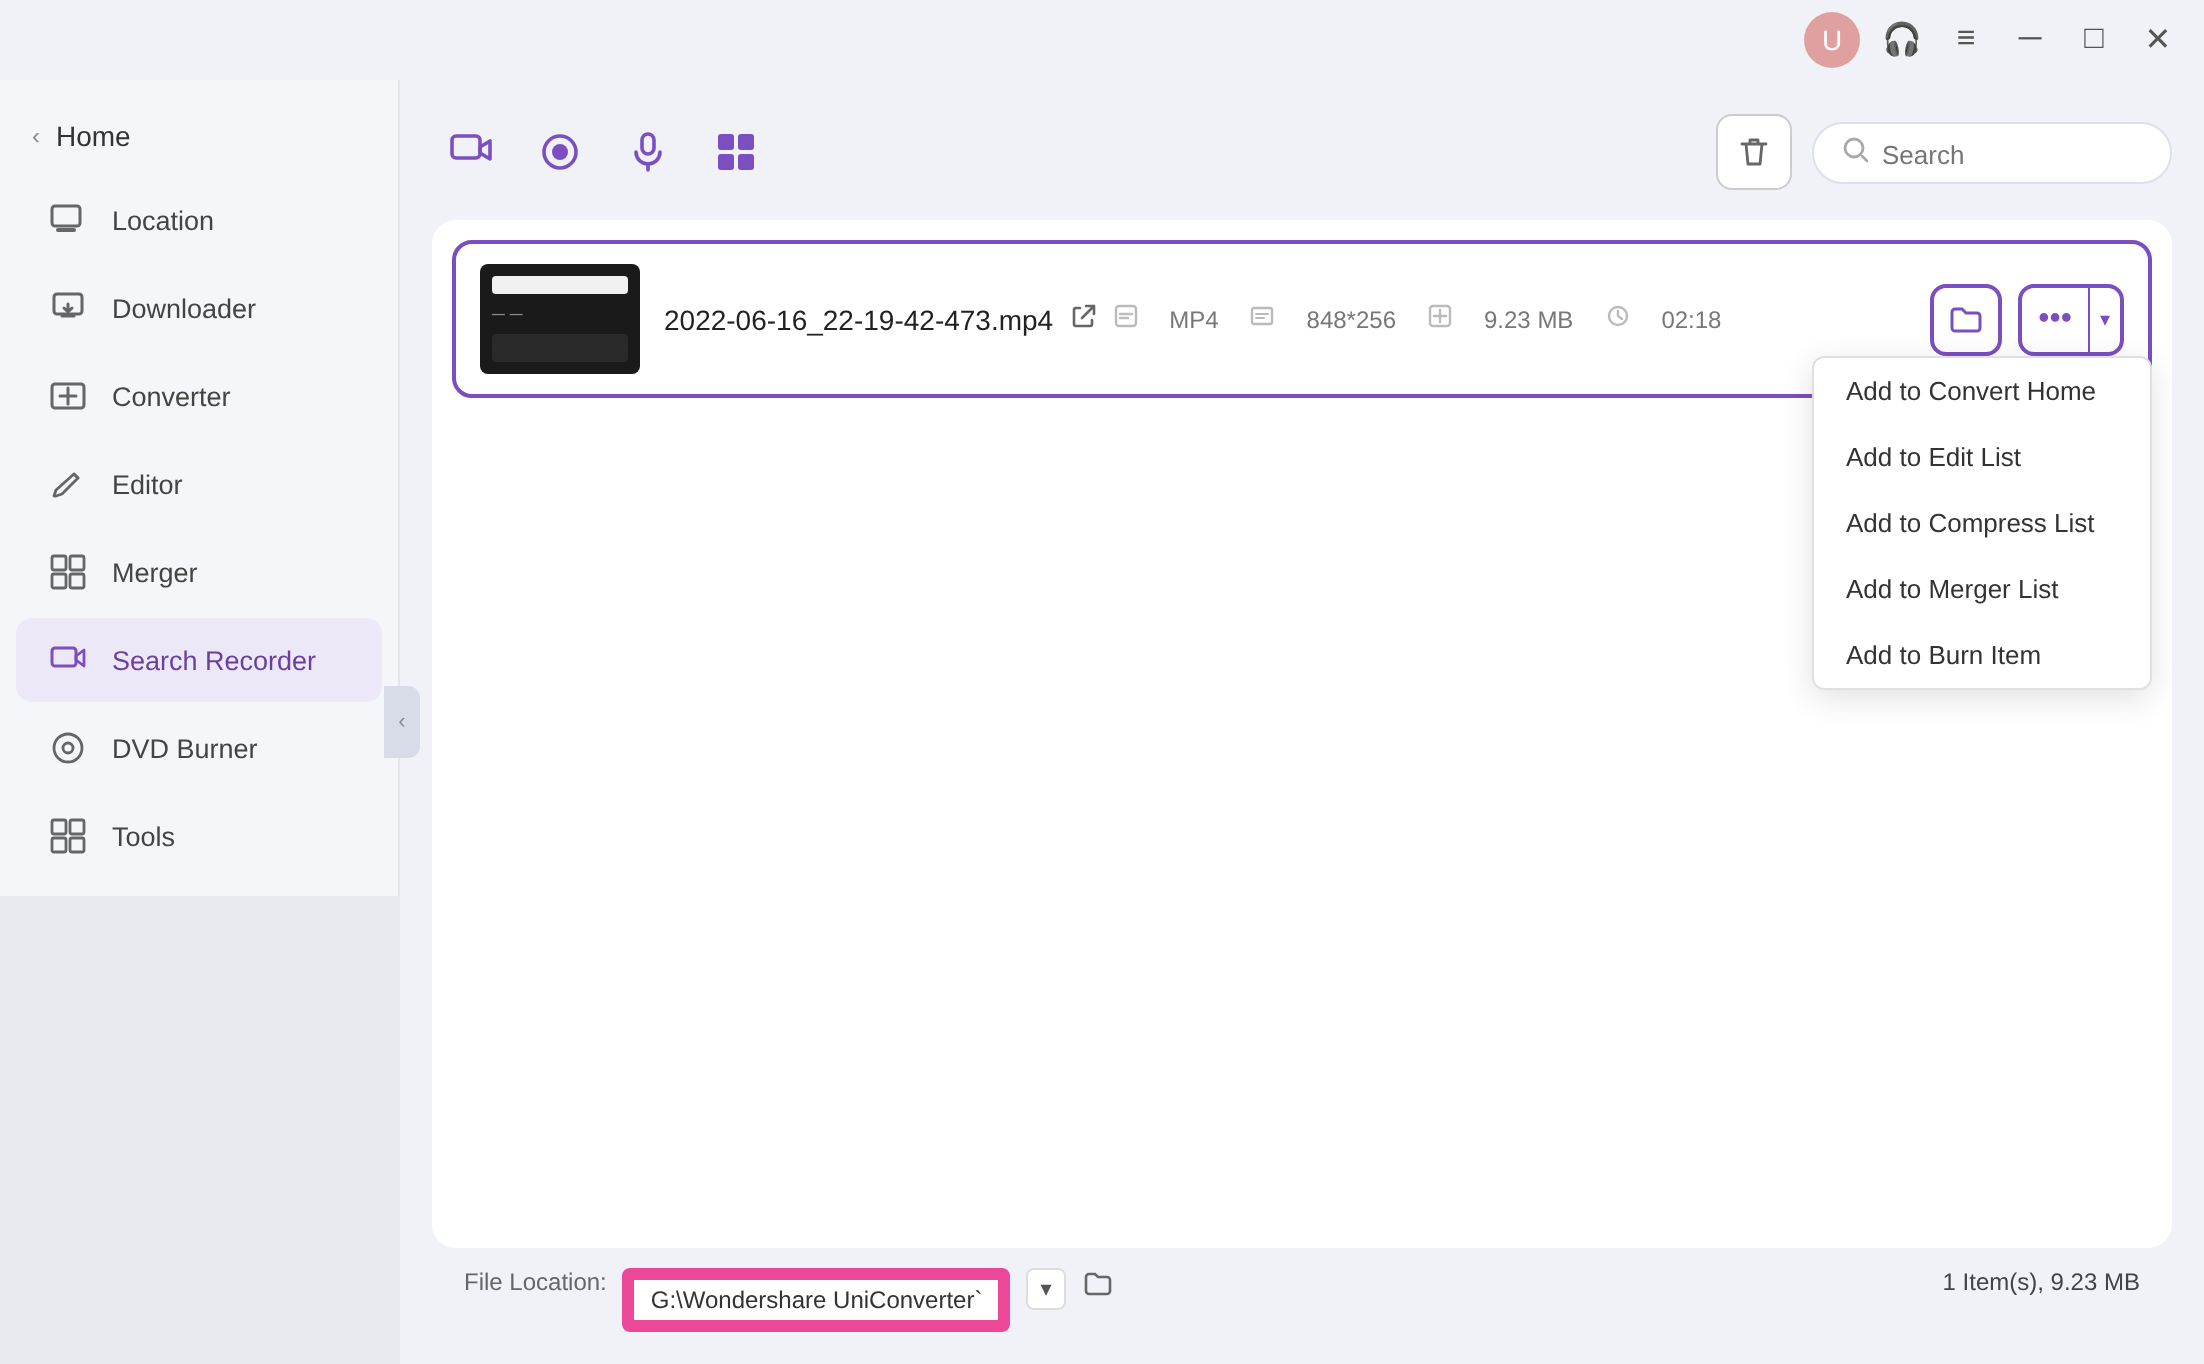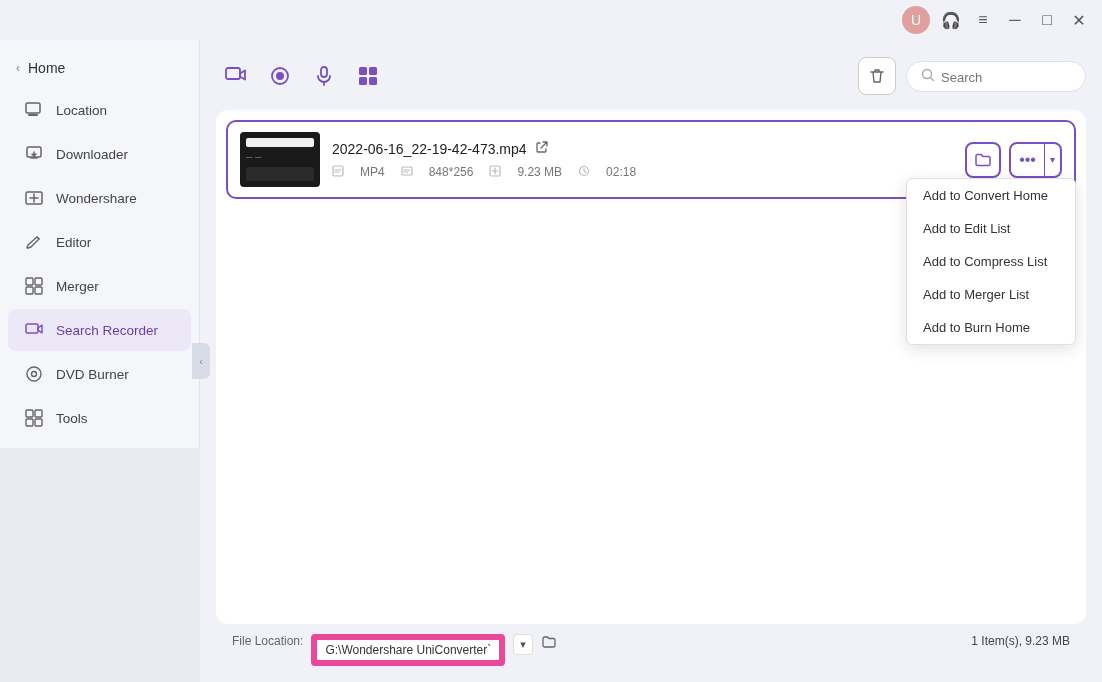--- a/index.html
+++ b/index.html
@@ -197,21 +197,21 @@
     .thumb-bar {
       height: 10px;
       border-radius: 2px;
     }
     .thumb-bar-white { background: #f0f0f0; width: 100%; }
     .thumb-bar-dark { background: #2a2a2a; width: 100%; height: 16px; }
 
     .file-info {
       flex: 1;
       display: flex;
-      flex-direction: column;
+      flex-direction: row;
       gap: 8px;
     }
     .file-name-row {
       display: flex;
       align-items: center;
       gap: 8px;
     }
     .file-name {
       font-size: 14px;
       font-weight: 500;
@@ -377,21 +377,21 @@
         <span>Downloader</span>
       </div>
 
       <div class="sidebar-item">
         <span class="sidebar-icon">
           <svg width="18" height="18" viewBox="0 0 18 18" fill="none">
             <rect x="1" y="3" width="16" height="12" rx="1.5" stroke="#666" stroke-width="1.5" fill="none"></rect>
             <path d="M5 9h8M9 5v8" stroke="#666" stroke-width="1.5" stroke-linecap="round"></path>
           </svg>
         </span>
-        <span>Wondershare</span>
+        <span>Converter</span>
       </div>
 
       <div class="sidebar-item">
         <span class="sidebar-icon">
           <svg width="18" height="18" viewBox="0 0 18 18" fill="none">
             <path d="M3 15l3-1L14 6l-2-2L3 12l-1 3z" stroke="#666" stroke-width="1.4" fill="none" stroke-linejoin="round"></path>
             <path d="M12 4l2 2" stroke="#666" stroke-width="1.4" stroke-linecap="round"></path>
           </svg>
         </span>
         <span>Editor</span>
@@ -560,21 +560,21 @@
             <span class="more-chevron">▾</span>
           </div>
         </div>
       </div>
 
       <div class="dropdown-menu">
         <div class="dropdown-item">Add to Convert Home</div>
         <div class="dropdown-item">Add to Edit List</div>
         <div class="dropdown-item">Add to Compress List</div>
         <div class="dropdown-item">Add to Merger List</div>
-        <div class="dropdown-item">Add to Burn Home</div>
+        <div class="dropdown-item">Add to Burn Item</div>
       </div>
 
     </div>
 
     <div class="footer">
       <span class="footer-label">File Location:</span>
       <span class="footer-path">G:\Wondershare UniConverter`</span>
       <span class="footer-dropdown">▾</span>
       <span class="footer-folder">
         <svg width="16" height="16" viewBox="0 0 16 16" fill="none">

